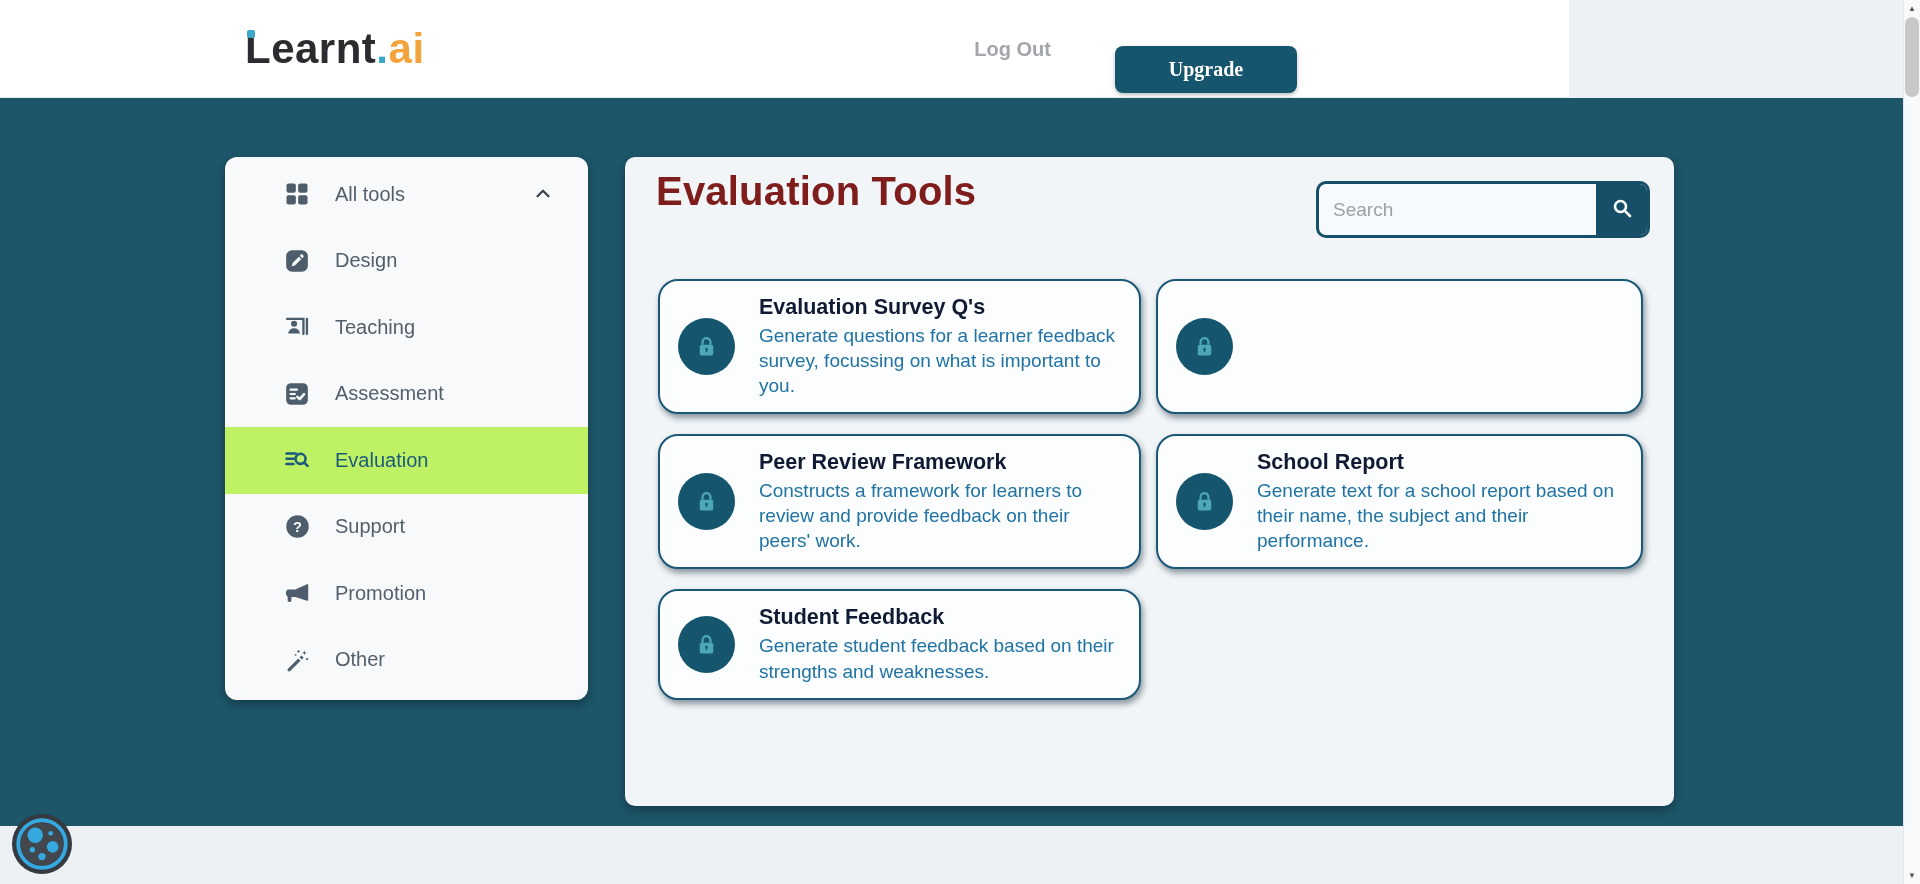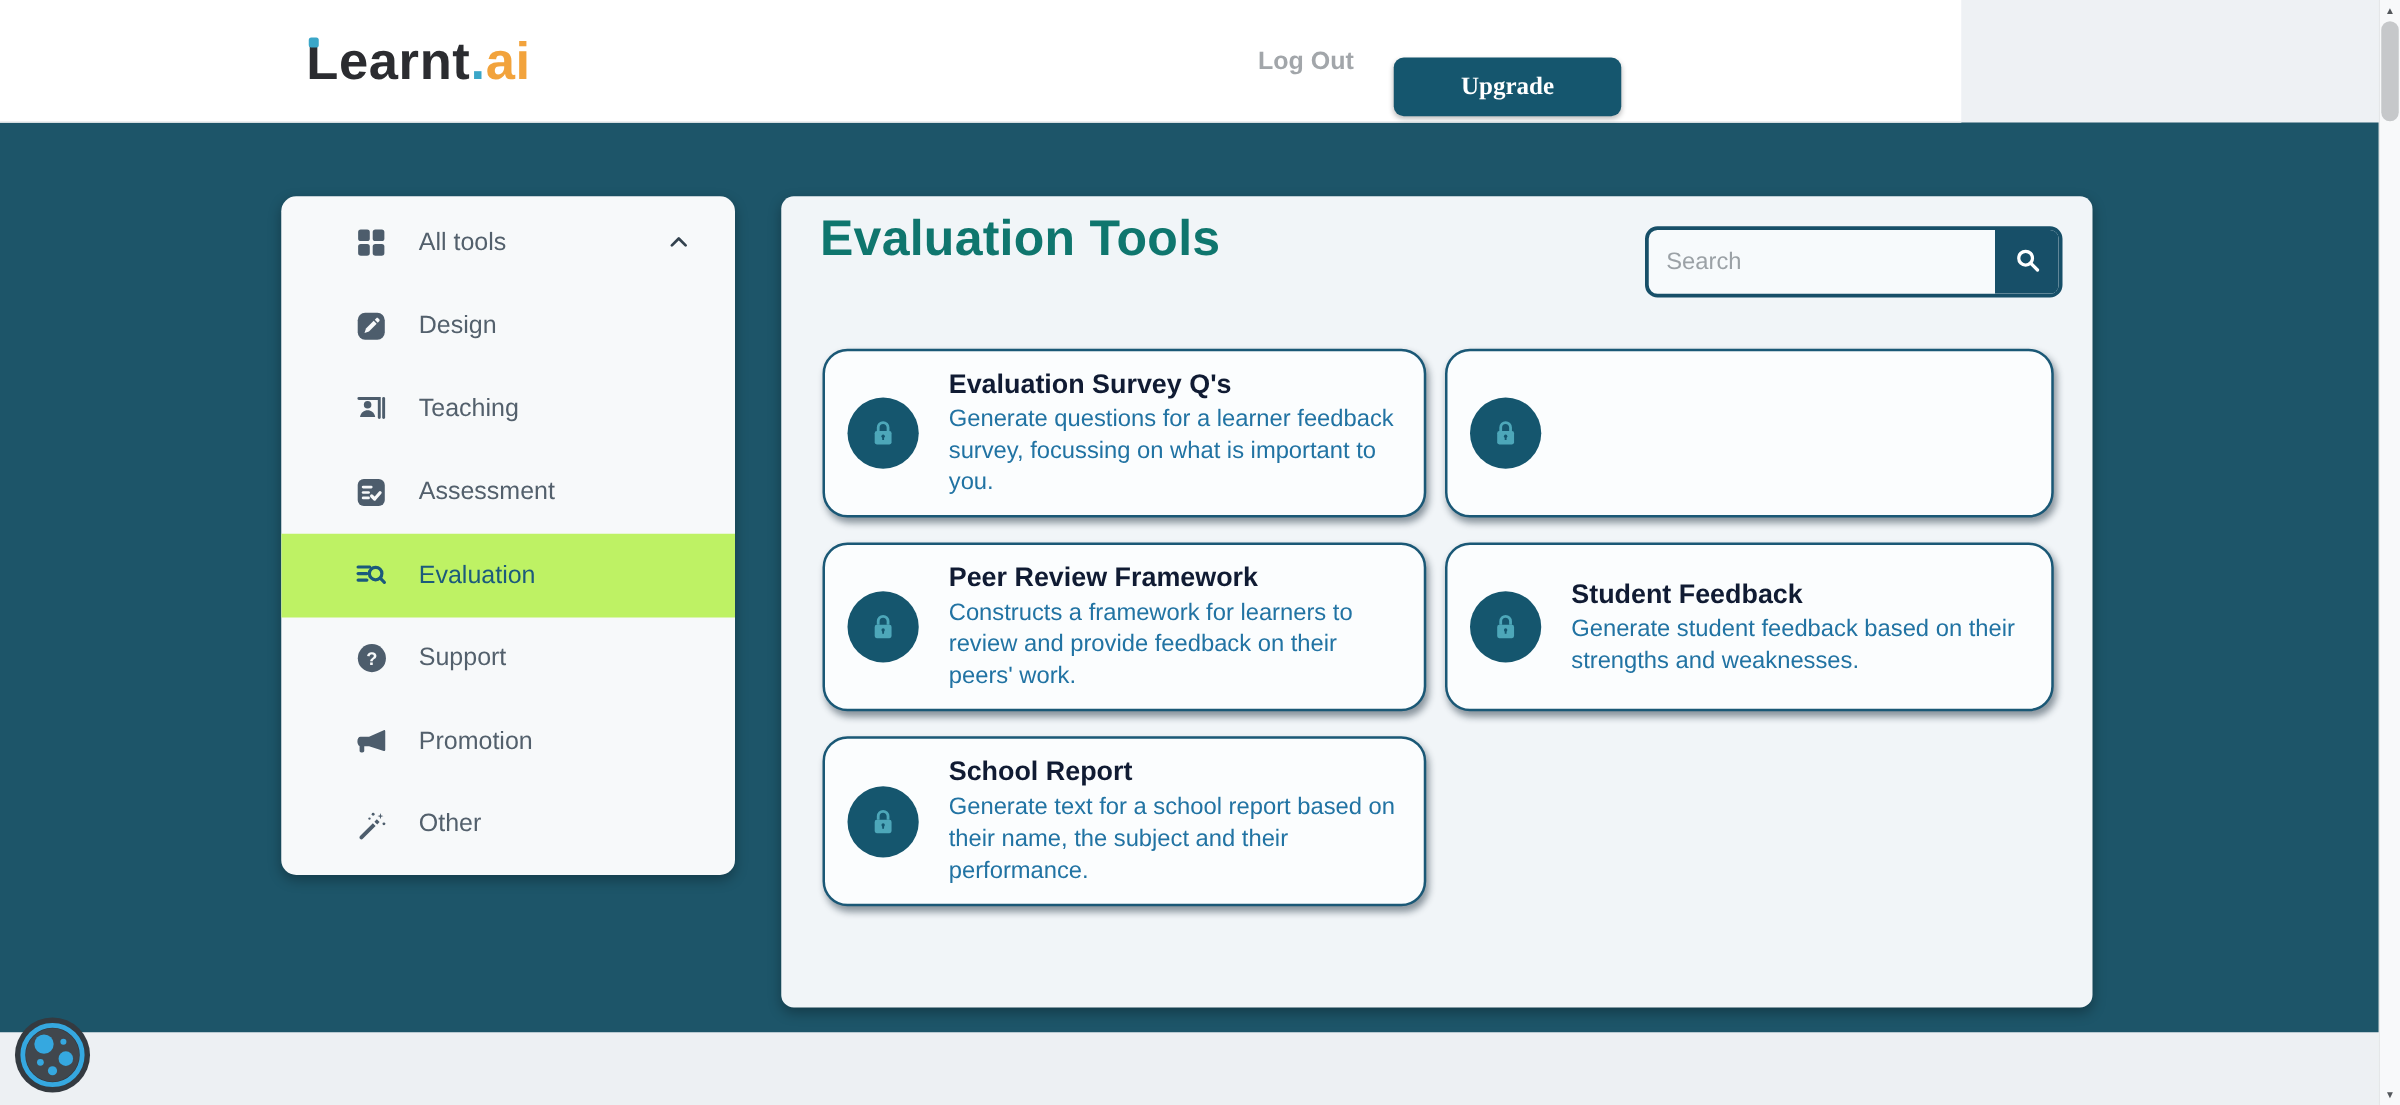--- a/index.html
+++ b/index.html
@@ -17,40 +17,40 @@
 
   
   #header{position:absolute;left:0;top:0;width:1569px;height:98px;background:#ffffff;border-bottom:1px solid #e8eaec;z-index:3;}
   .logo{position:absolute;left:245px;top:0;height:98px;display:flex;align-items:center;font-size:42px;font-weight:700;letter-spacing:.5px;cursor:pointer;}
   .logo .main{color:#2b2c30;position:relative;}
   .logo .main::before{content:"";position:absolute;left:2px;top:5px;width:8px;height:8px;background:#3aa6c8;border-radius:2px;}
   .logo .dot{color:#3aa6c8;}
   .logo .accent{color:var(--accent-orange);}
   .top-nav{position:absolute;left:714px;top:0;height:98px;display:flex;align-items:center;gap:132px;}
   .top-nav .nav-item{font-size:20px;font-weight:600;color:var(--link-blue);cursor:pointer;white-space:nowrap;}
-  .header-right{position:absolute;right:272px;top:0;height:98px;display:flex;align-items:center;gap:32px;}
+  .header-right{position:absolute;right:272px;top:0;height:98px;display:flex;align-items:center;gap:64px;}
   .logout{font-size:20px;font-weight:600;color:#a2a6aa;cursor:pointer;}
   .upgrade-btn{width:182px;height:47px;border:none;border-radius:8px;background:var(--panel-dark);color:#ffffff;font-size:20px;font-weight:700;font-family:Liberation Serif, serif;cursor:pointer;box-shadow:0 2px 4px rgba(0,0,0,.25);margin-top:40px;}
 
   
   #content{position:absolute;left:0;top:98px;width:1920px;height:728px;background:var(--brand-teal);}
 
   
   #sidebar{position:absolute;left:225px;top:59px;width:363px;height:543px;background:#f7f9fa;border-radius:12px;box-shadow:0 4px 10px rgba(0,0,0,.3);padding:4px 0;overflow:hidden;}
   .side-item{height:66.5px;display:flex;align-items:center;padding:0 34px 0 56px;cursor:pointer;}
   .side-item .icon{width:32px;height:32px;display:flex;align-items:center;justify-content:center;color:var(--side-icon);flex-shrink:0;}
   .side-item .label{margin-left:22px;font-size:20px;color:#53606c;}
   .side-item.active{background:#bef264;}
   .side-item.active .label{color:var(--link-blue);}
   .side-item.active .icon{color:var(--link-blue);}
   .side-item .chevron{margin-left:auto;color:#33424e;display:flex;}
 
   
   #main{position:absolute;left:625px;top:59px;width:1049px;height:649px;background:#f1f5f8;border-radius:10px;box-shadow:0 4px 10px rgba(0,0,0,.3);}
-  .main-title{position:absolute;left:31px;top:12px;font-size:40px;font-weight:800;color:#0f766e;letter-spacing:.2px;}
+  .main-title{position:absolute;left:31px;top:12px;font-size:40px;font-weight:800;color:#7f1d1d;letter-spacing:.2px;}
   .search-box{position:absolute;top:24px;right:24px;width:334px;height:57px;border:3px solid #174f68;border-radius:10px;background:#f7fafc;display:flex;overflow:hidden;}
   .search-input{flex:1;border:none;outline:none;background:transparent;padding:0 14px;font-size:19px;color:#3a3f44;font-family:"Liberation Sans",sans-serif;}
   .search-input::placeholder{color:#9ba1a6;}
   .search-btn{width:51px;border:none;background:#174f68;display:flex;align-items:center;justify-content:center;cursor:pointer;}
 
   .cards{position:absolute;left:33px;top:122px;width:985px;display:grid;grid-template-columns:483px 487px;column-gap:15px;row-gap:20px;align-items:stretch;}
   .card{background:#fbfdfe;border:2px solid #1a5876;border-radius:20px;padding:14px 20px 14px 18px;display:flex;align-items:center;gap:24px;cursor:pointer;box-shadow:2px 4px 6px rgba(10,32,46,.45);}
   .lock-circle{width:57px;height:57px;border-radius:50%;background:var(--panel-dark);display:flex;align-items:center;justify-content:center;flex-shrink:0;}
   .card-title{font-size:21.5px;font-weight:700;color:#101b33;margin-bottom:3px;}
   .card-desc{font-size:19px;color:var(--desc-blue);line-height:1.32;}
@@ -245,36 +245,36 @@
           <div class="card">
     <span class="lock-circle">
       <svg viewBox="0 0 24 24" width="27" height="27" fill="none">
         <rect x="6" y="10.5" width="12" height="9.5" rx="1.5" fill="#4da7b9"></rect>
         <path d="M8.5 10.5V8a3.5 3.5 0 0 1 7 0v2.5" stroke="#4da7b9" stroke-width="2"></path>
         <circle cx="12" cy="14.2" r="1.2" fill="#14566e"></circle>
         <path d="M12 14.5v2.4" stroke="#14566e" stroke-width="1.3"></path>
       </svg>
     </span>
     <div class="card-text">
+      <div class="card-title">School Report</div>
+      <div class="card-desc">Generate text for a school report based on their name, the subject and their performance.</div>
+    </div>
+  </div>
+          <div class="card">
+    <span class="lock-circle">
+      <svg viewBox="0 0 24 24" width="27" height="27" fill="none">
+        <rect x="6" y="10.5" width="12" height="9.5" rx="1.5" fill="#4da7b9"></rect>
+        <path d="M8.5 10.5V8a3.5 3.5 0 0 1 7 0v2.5" stroke="#4da7b9" stroke-width="2"></path>
+        <circle cx="12" cy="14.2" r="1.2" fill="#14566e"></circle>
+        <path d="M12 14.5v2.4" stroke="#14566e" stroke-width="1.3"></path>
+      </svg>
+    </span>
+    <div class="card-text">
       <div class="card-title">Student Feedback</div>
       <div class="card-desc">Generate student feedback based on their strengths and weaknesses.</div>
-    </div>
-  </div>
-          <div class="card">
-    <span class="lock-circle">
-      <svg viewBox="0 0 24 24" width="27" height="27" fill="none">
-        <rect x="6" y="10.5" width="12" height="9.5" rx="1.5" fill="#4da7b9"></rect>
-        <path d="M8.5 10.5V8a3.5 3.5 0 0 1 7 0v2.5" stroke="#4da7b9" stroke-width="2"></path>
-        <circle cx="12" cy="14.2" r="1.2" fill="#14566e"></circle>
-        <path d="M12 14.5v2.4" stroke="#14566e" stroke-width="1.3"></path>
-      </svg>
-    </span>
-    <div class="card-text">
-      <div class="card-title">School Report</div>
-      <div class="card-desc">Generate text for a school report based on their name, the subject and their performance.</div>
     </div>
   </div>
         </div>
     </section>
   </div>
 
   <div id="footer"></div>
 
   <div id="widget">
     <svg viewBox="0 0 64 64" width="62" height="62">

